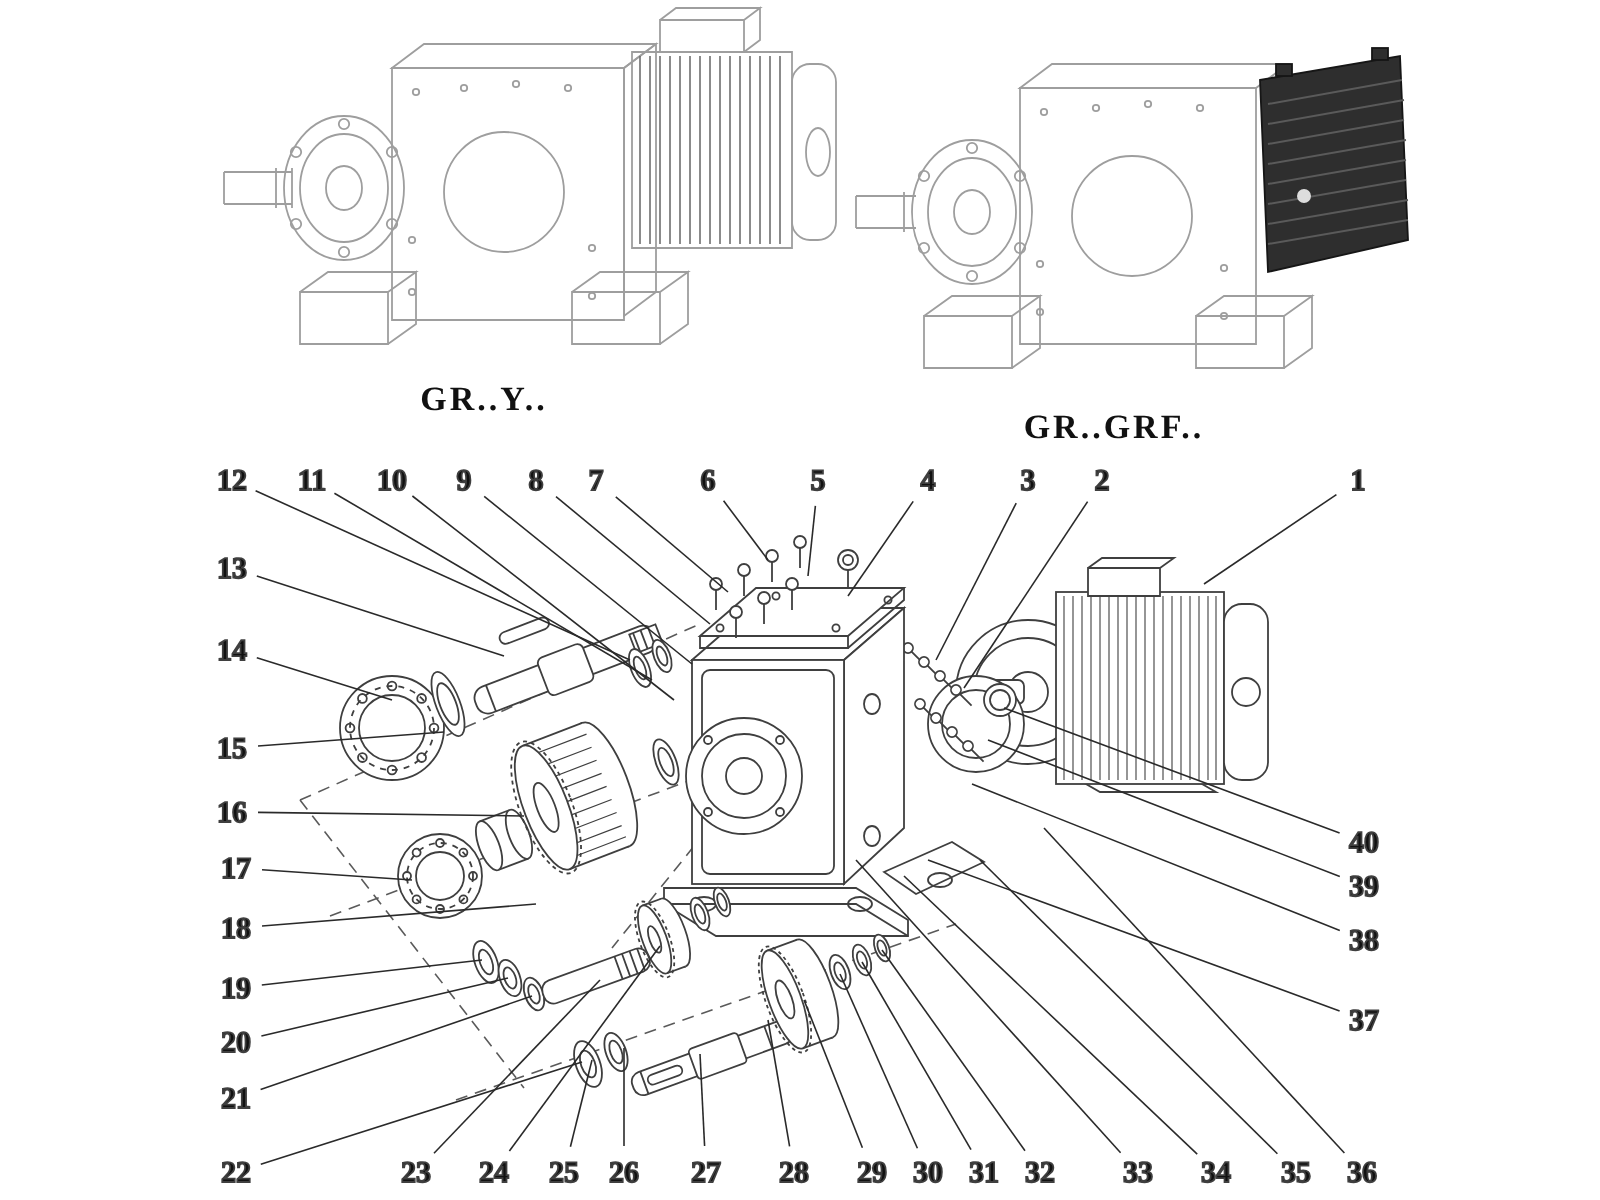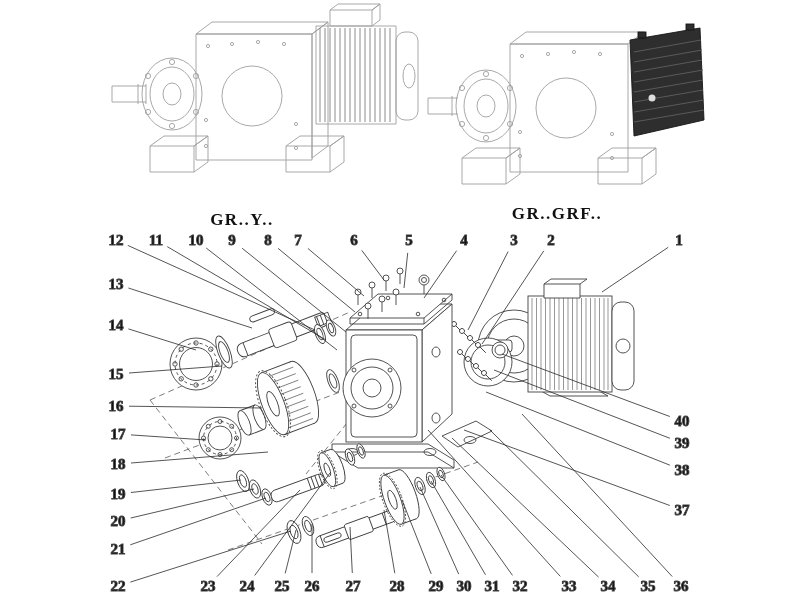--- a/index.html
+++ b/index.html
@@ -1,20 +1,20 @@
 <!DOCTYPE html>
 <html><head>
 <meta charset="utf-8">
 <style>
   html,body{margin:0;padding:0;background:#ffffff;}
   .canvas{position:relative;width:800px;height:600px;background:#fff;overflow:hidden;
           font-family:"Liberation Serif",serif;}
   .model-label{position:absolute;font-weight:700;font-size:17px;letter-spacing:1.5px;
                color:#111;text-align:center;}
-  #label-left{left:192px;top:210px;width:100px;}
+  #label-left{left:192px;top:190px;width:100px;}
   #label-right{left:502px;top:204px;width:110px;}
   svg{position:absolute;left:0;top:0;}
   .dash{stroke:#5a5a5a;stroke-width:0.8;stroke-dasharray:6 4;fill:none;}
   .callout-num{font-family:"Liberation Serif",serif;font-size:15px;font-weight:700;
                fill:#111;text-anchor:middle;}
   .callout-line{stroke:#2a2a2a;stroke-width:0.8;}
 </style>
 </head>
 <body>
 

